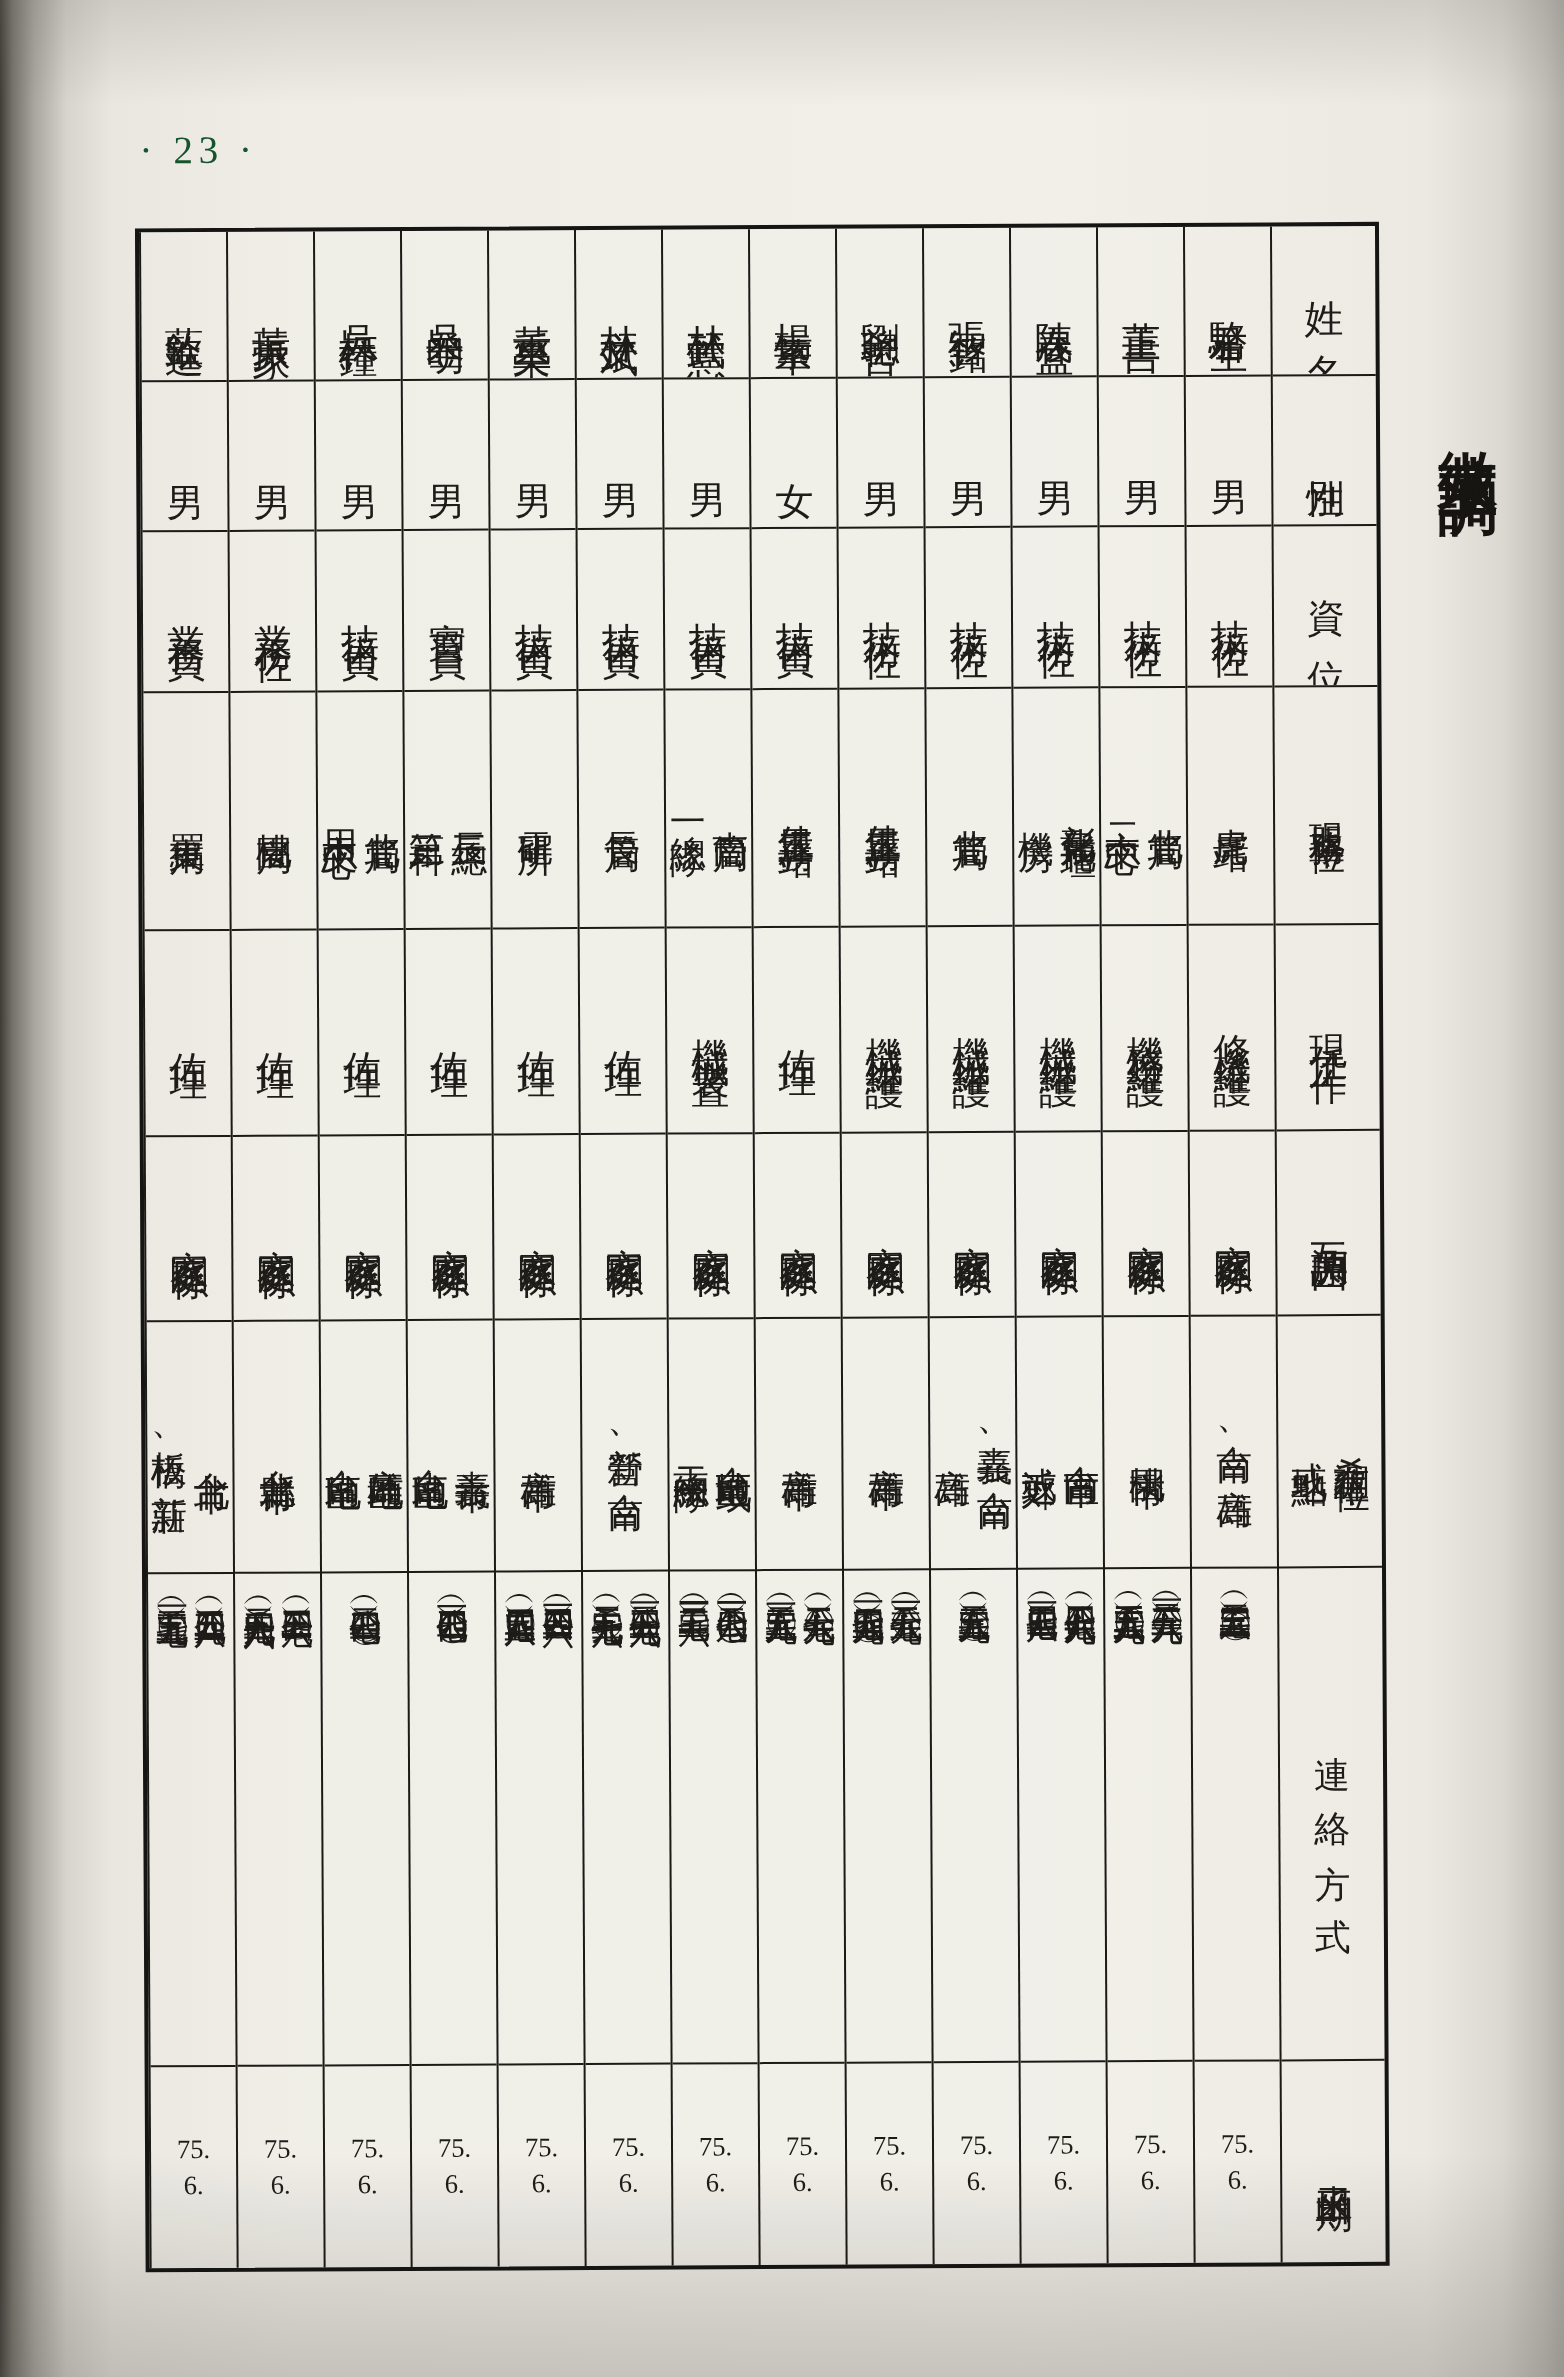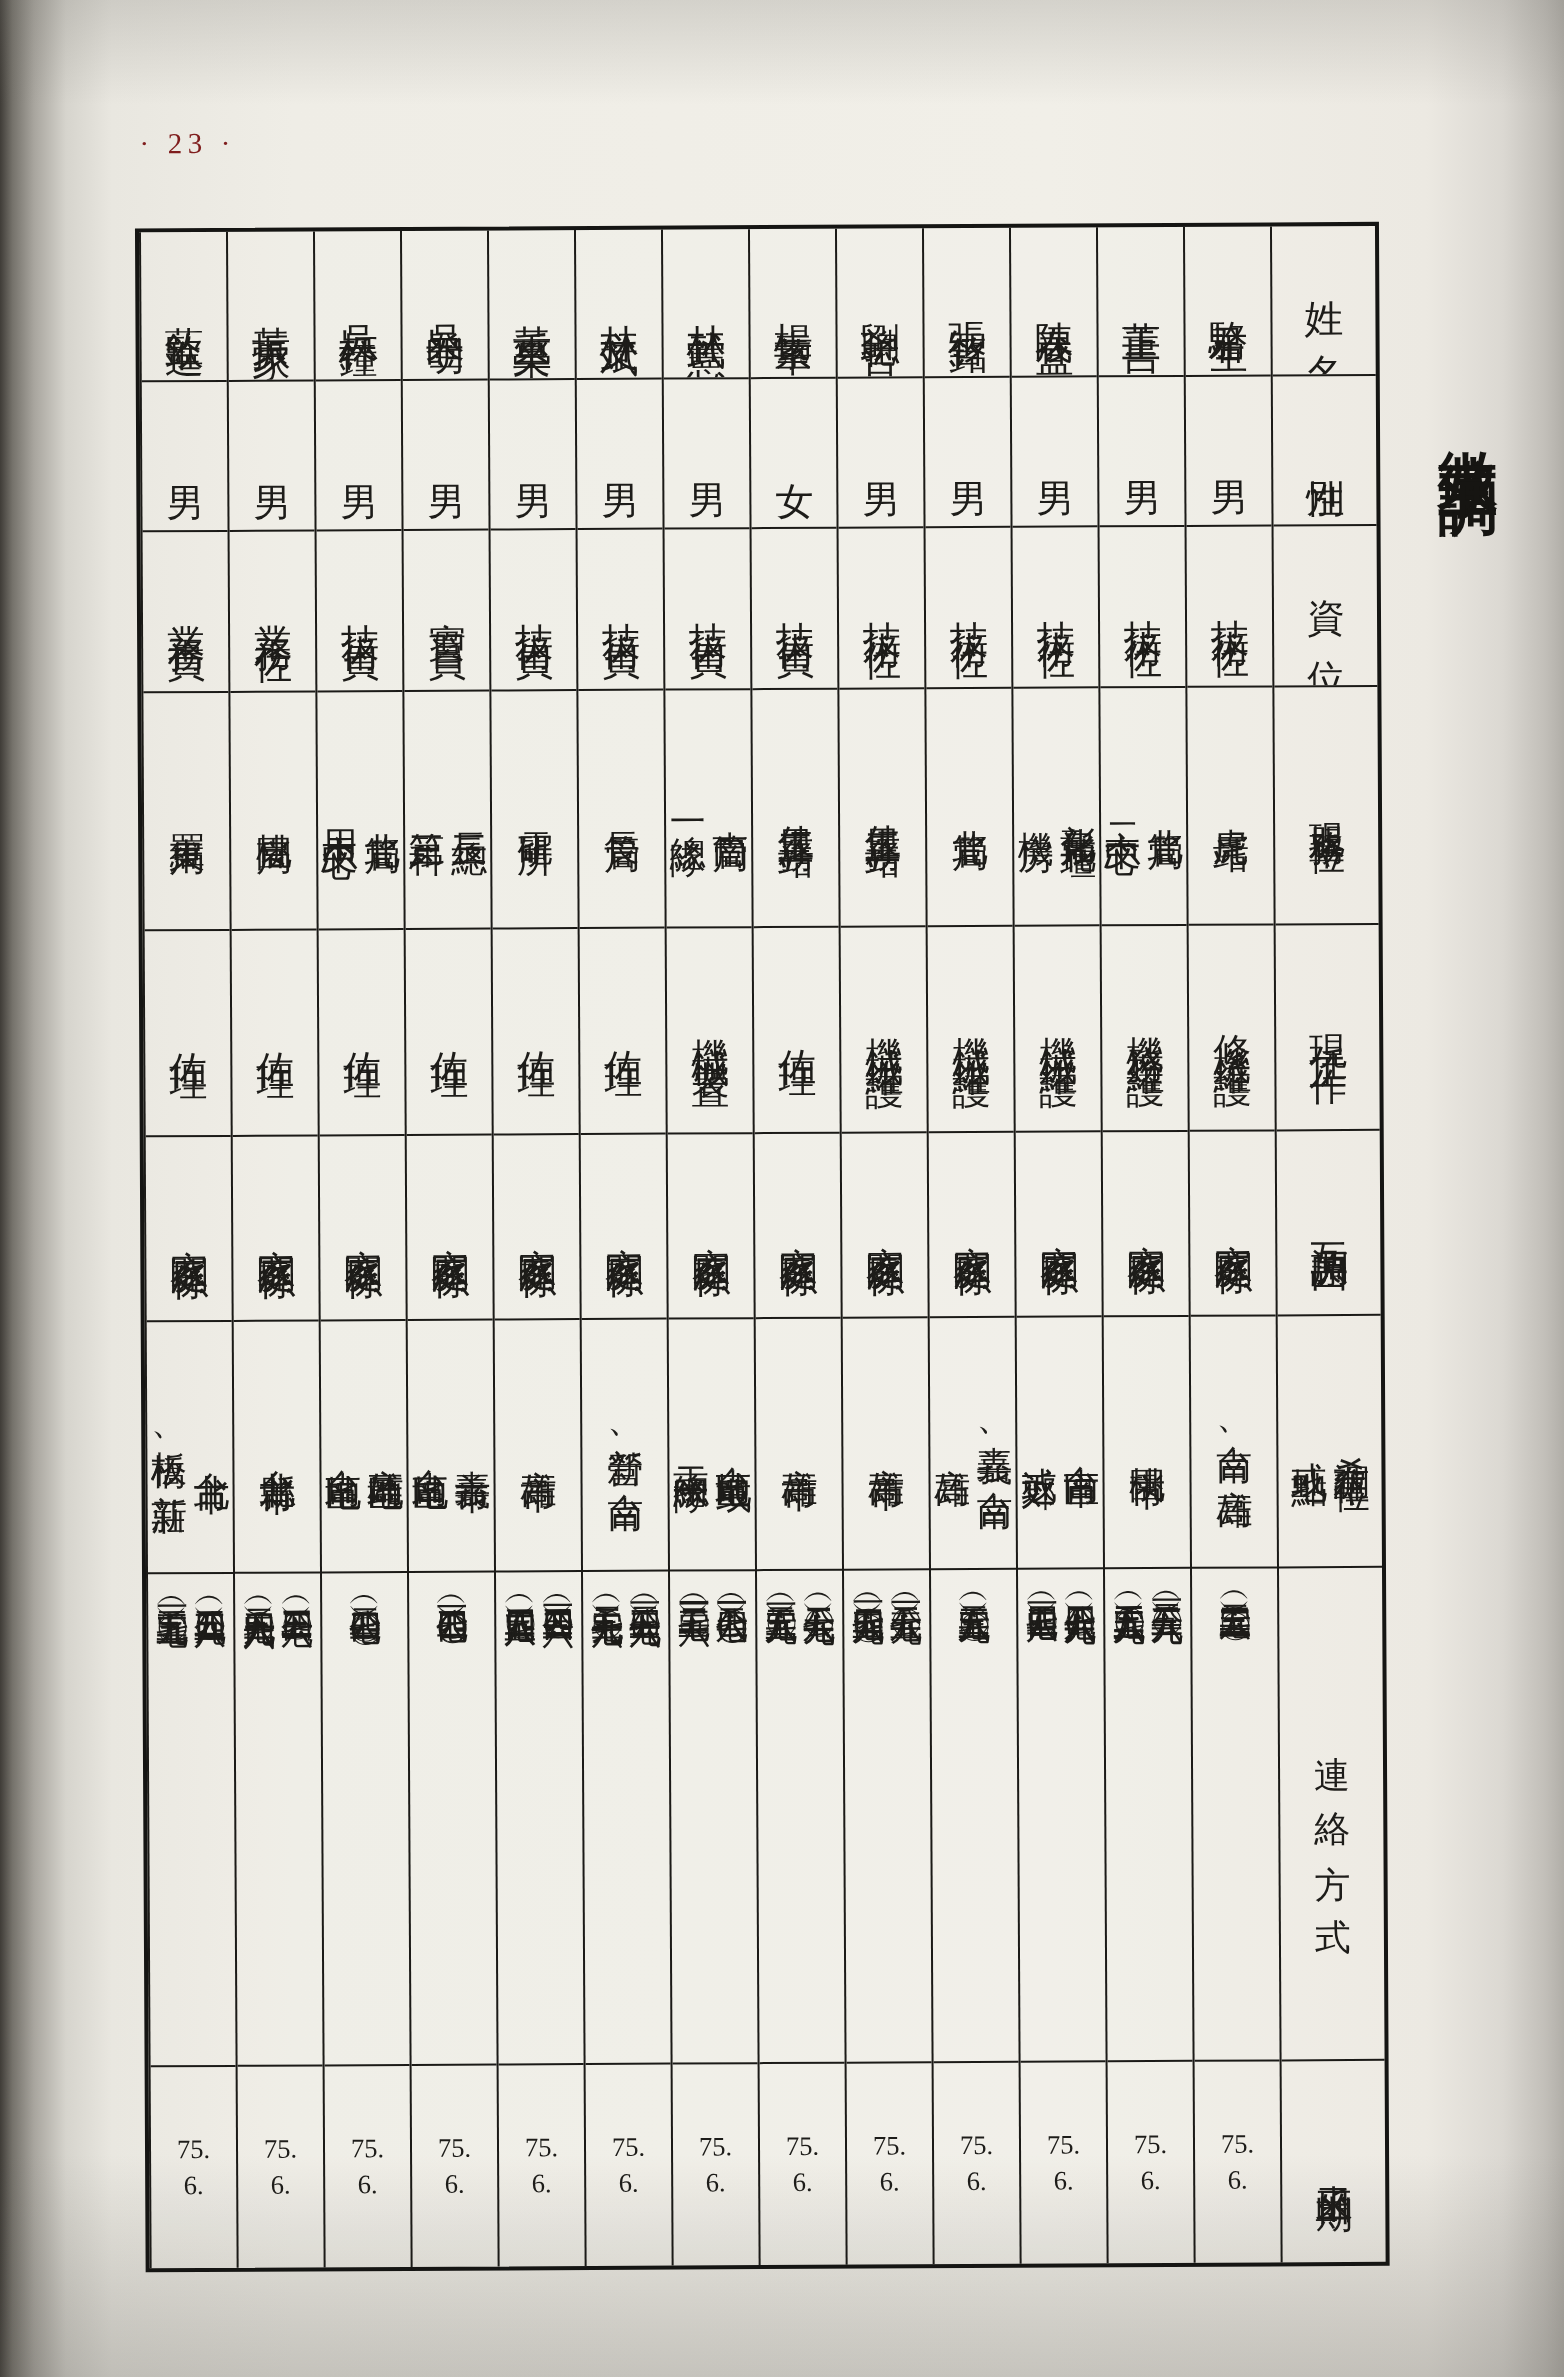--- a/index.html
+++ b/index.html
@@ -19,21 +19,21 @@
   .photo::after{
     content:'';position:absolute;inset:0;
     background:linear-gradient(180deg,
       rgba(110,108,102,.22) 0px,rgba(240,238,231,0) 105px,
       rgba(240,238,231,0) 2154px,rgba(86,84,78,.28) 2377px);
   }
   .content{position:absolute;inset:0;transform:rotate(-0.3deg);}
 
   .pagenum{
     position:absolute;left:145px;top:124px;
-    font-size:29px;letter-spacing:5.6px;color:#7f1d1d;
+    font-size:39px;letter-spacing:5.6px;color:#14532d;
   }
   .doc-title{
     position:absolute;left:1432px;top:407px;
     writing-mode:vertical-rl;
     font-size:59px;font-weight:bold;letter-spacing:0.14em;
     color:#161512;
   }
 
   .xfer-table{
     position:absolute;left:140px;top:225px;

